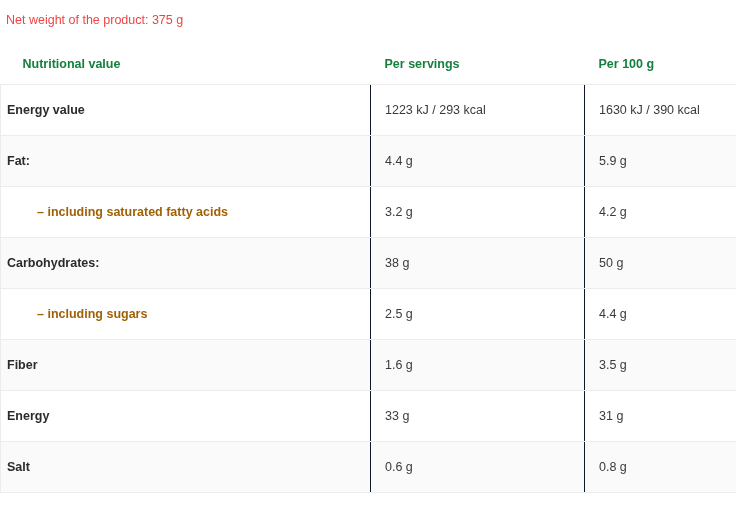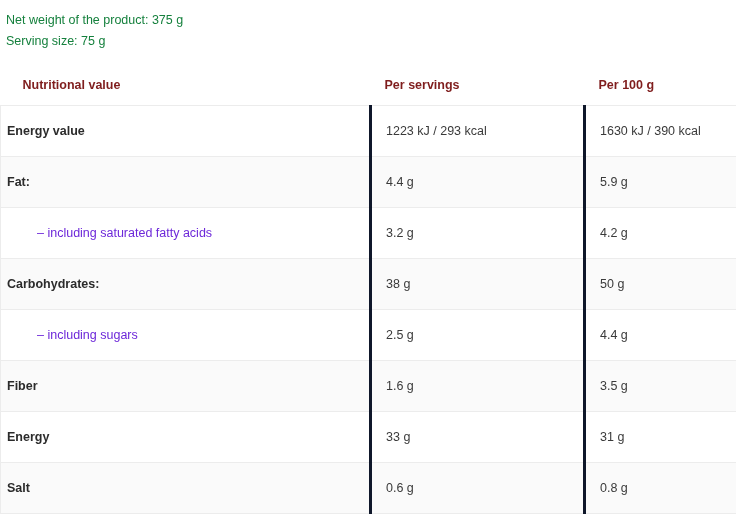--- a/index.html
+++ b/index.html
@@ -20,40 +20,40 @@
     height: 524px;
     overflow: hidden;
     box-sizing: border-box;
   }
   .meta {
     padding: 10px 0 0 6px;
   }
   .meta-line {
     font-size: 12.5px;
     line-height: 21px;
-    color: #15803d;
+    color: #ef4444;
     font-weight: 400;
     white-space: nowrap;
   }
   table.nutrition {
     width: 728px;
     margin-top: 13px;
     border-collapse: collapse;
     table-layout: fixed;
   }
   table.nutrition th,
   table.nutrition td {
     text-align: left;
     vertical-align: middle;
     padding: 0;
   }
   thead th {
     font-size: 12.5px;
     font-weight: bold;
-    color: #7f1d1d;
+    color: #15803d;
     height: 40px;
     padding-left: 0;
   }
   thead th.col-name { padding-left: 22px; width: 348px; }
   thead th.col-serv { padding-left: 14px; width: 200px; }
   thead th.col-hund { padding-left: 14px; width: 180px; }
 
   tbody tr {
     height: 50px;
   }
@@ -68,40 +68,39 @@
     height: 50px;
   }
   tbody td.name {
     padding-left: 6px;
     font-weight: bold;
     color: #2b2b2b;
     border-left: 1px solid #ececec;
   }
   tbody td.name.indent {
     padding-left: 36px;
-    font-weight: 400;
-    color: #6d28d9;
+    font-weight: 700;
+    color: #a16207;
   }
   tbody td.val {
     padding-left: 14px;
-    border-left: 3px solid #0f172a;
+    border-left: 1px solid #0f172a;
     font-weight: 400;
   }
   tbody td.last {
     border-right: 1px solid #ececec;
   }
 </style>
 </head>
 <body>
 
 <div class="page">
 
   <div class="meta">
     <div class="meta-line">Net weight of the product: 375 g</div>
-    <div class="meta-line">Serving size: 75 g</div>
   </div>
 
   <table class="nutrition">
     <thead>
       <tr>
         <th class="col-name">Nutritional value</th>
         <th class="col-serv">Per servings</th>
         <th class="col-hund">Per 100 g</th>
       </tr>
     </thead>

